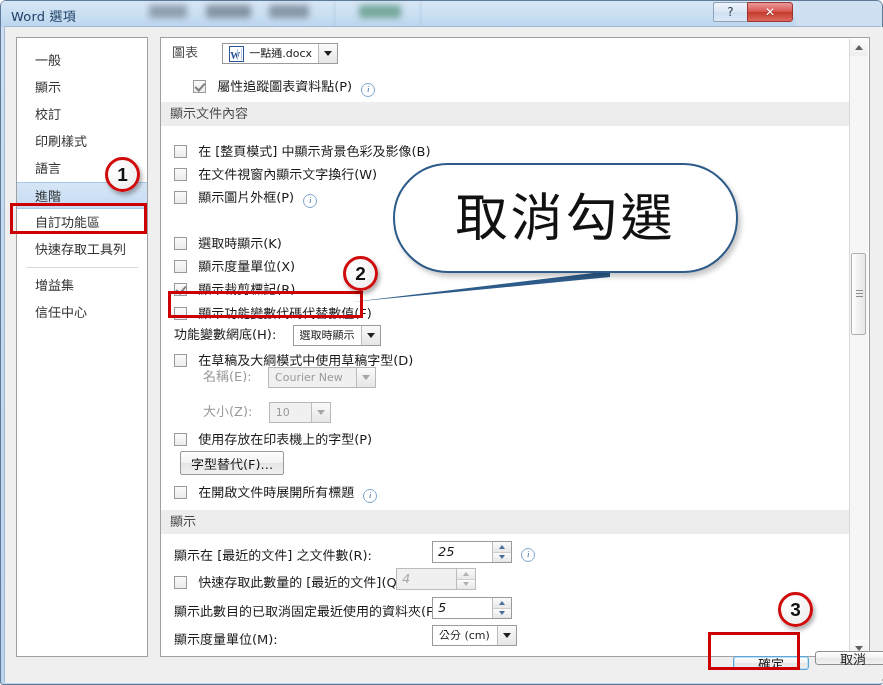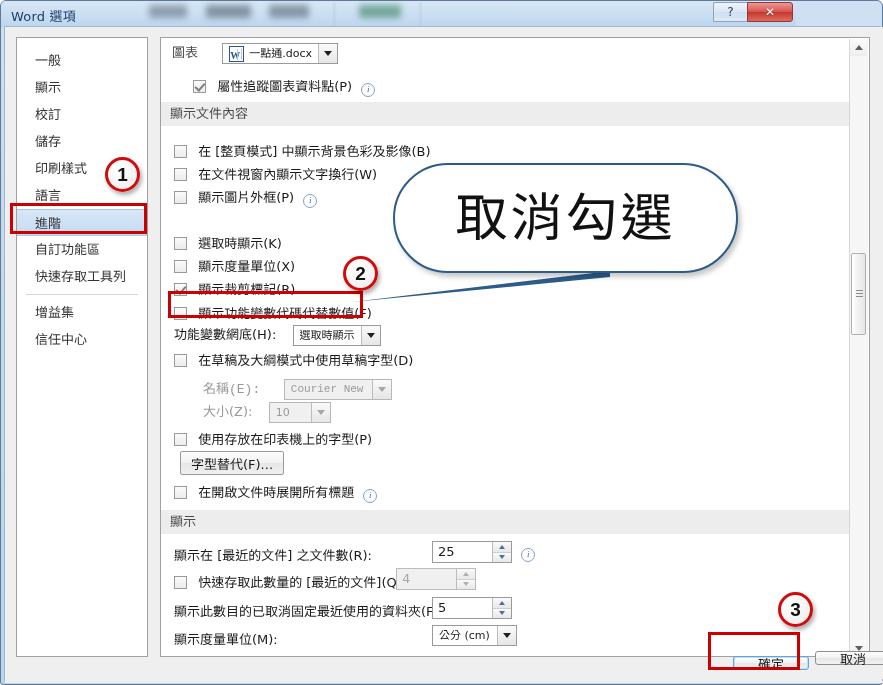--- a/index.html
+++ b/index.html
@@ -264,20 +264,21 @@
     border: 1px solid #9a9a9a;
     background: #ffffff;
     vertical-align: middle;
   }
   .spin .sval {
     width: 54px;
     padding-left: 5px;
     line-height: 20px;
     font-size: 13px;
     color: #1a1a1a;
+    font-style: italic;
   }
   .spin .sbtns {
     width: 18px;
     display: flex; flex-direction: column;
     border-left: 1px solid #bcbcbc;
   }
   .spin .sup, .spin .sdn {
     flex: 1;
     background: linear-gradient(to bottom, #fafafa, #e8e8e8);
     display: flex; align-items: center; justify-content: center;
@@ -496,21 +497,20 @@
     </div>
 
     <div class="window-inner-border"></div>
 
     <div class="dialog-body">
 
       <div class="nav">
         <div class="nav-item">一般</div>
         <div class="nav-item">顯示</div>
         <div class="nav-item">校訂</div>
-        <div class="nav-item">儲存</div>
         <div class="nav-item">印刷樣式</div>
         <div class="nav-item">語言</div>
         <div class="nav-item selected">進階</div>
         <div class="nav-item">自訂功能區</div>
         <div class="nav-item">快速存取工具列</div>
         <div class="nav-sep"></div>
         <div class="nav-item">增益集</div>
         <div class="nav-item">信任中心</div>
       </div>
 
@@ -577,21 +577,21 @@
               <span class="carrow">
                   <span class="tri-down"></span>
                 </span>
             </span>
           </div>
 
           <div class="row" style="left:13px; top:312px;">
             <span class="cb"></span>
             <span class="lbl">在草稿及大綱模式中使用草稿字型(D)</span>
           </div>
-          <div class="row" style="left:42px; top:340px;font-family:Liberation Mono, monospace;">
+          <div class="row" style="left:42px; top:328px;">
             <span class="lbl dim">名稱(E):</span>
             <span style="display:inline-block;width:8px"></span>
             <span class="combo disabled" style="width:108px">
               <span class="cval" style="flex:1">Courier New</span>
               <span class="carrow">
                   <span class="tri-down"></span>
                 </span>
             </span>
           </div>
           <div class="row" style="left:42px; top:363px;">

